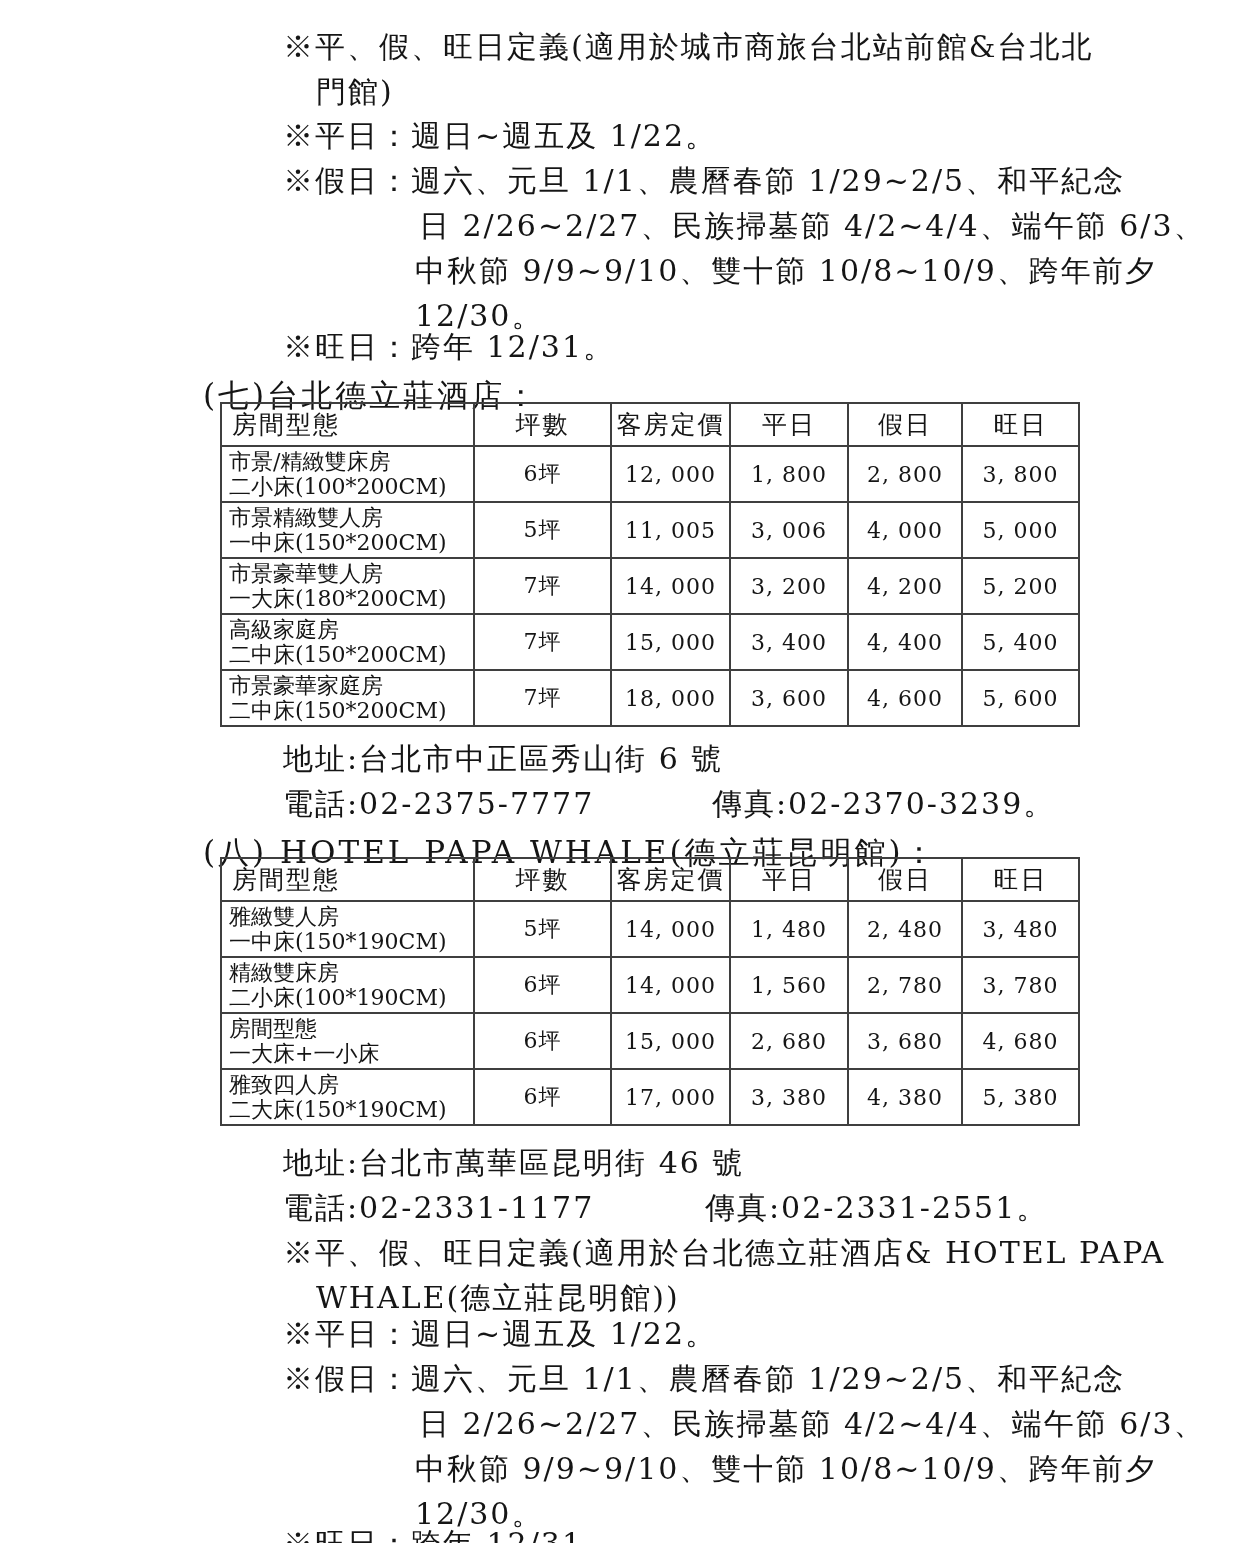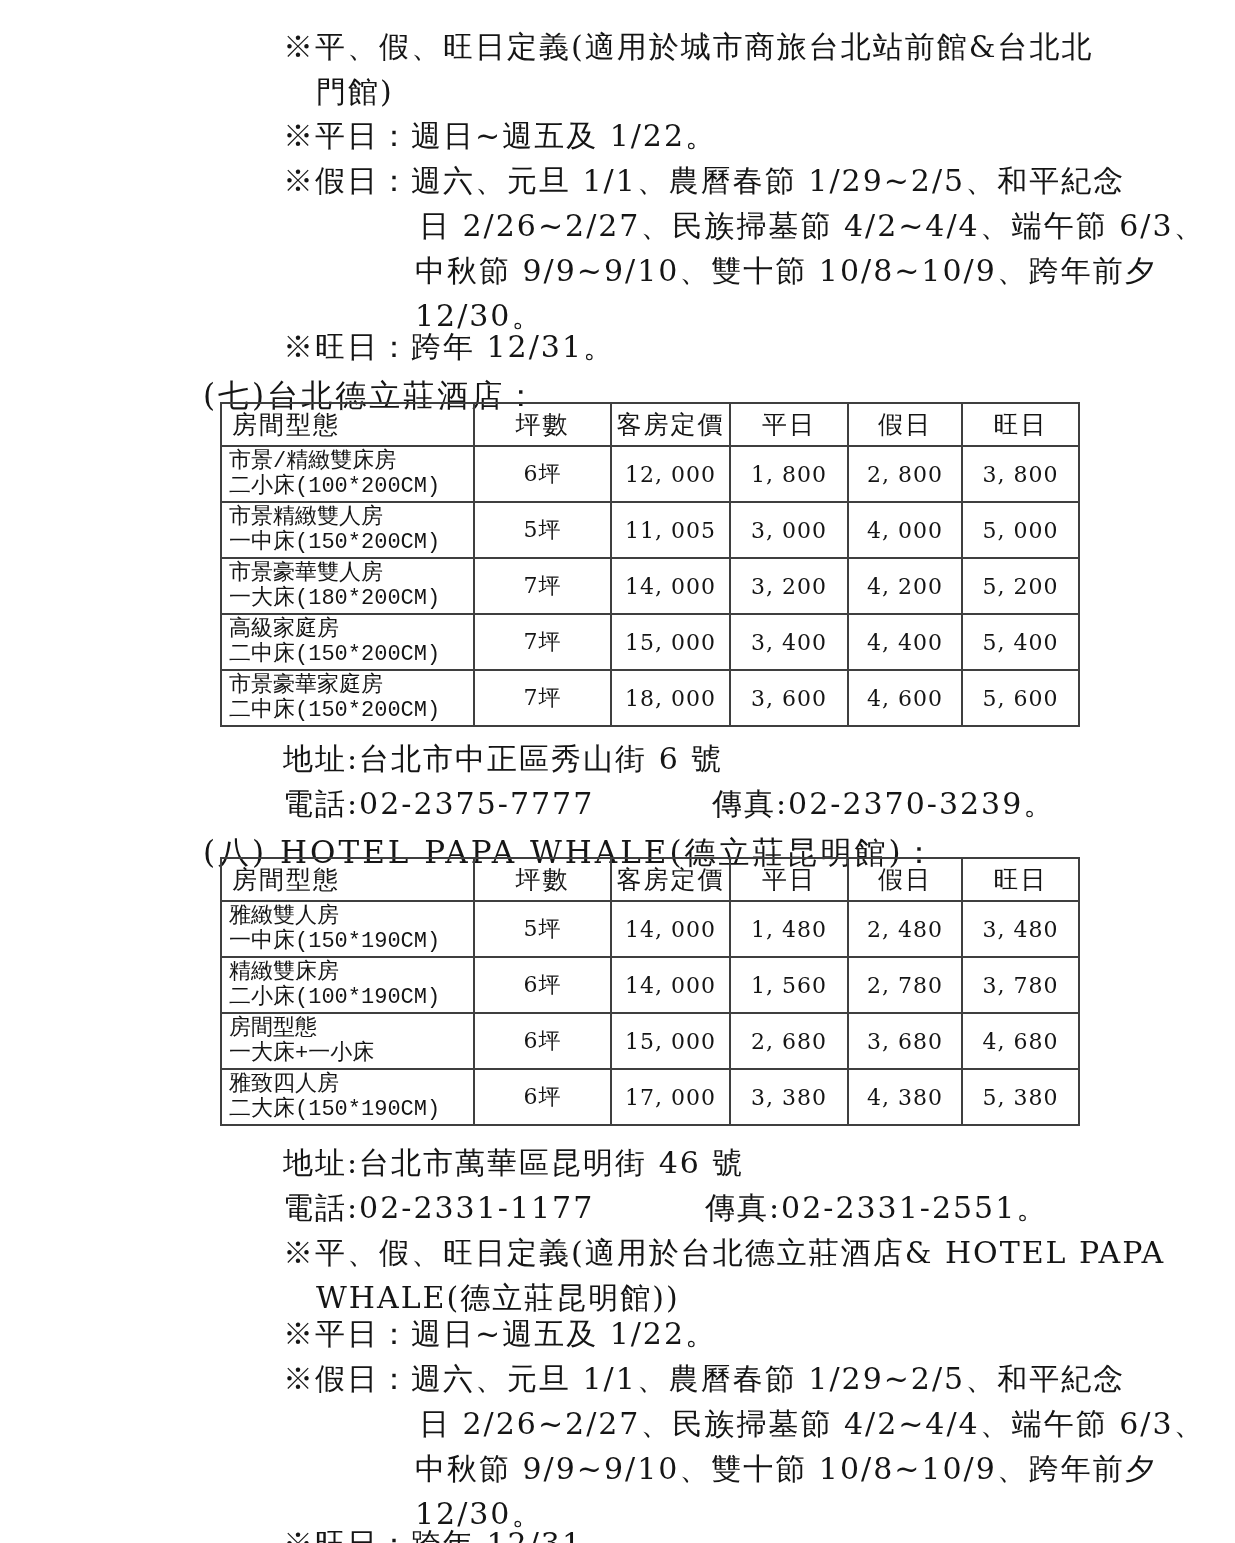--- a/index.html
+++ b/index.html
@@ -43,21 +43,21 @@
     height:54px;
     font-size:22px;
     text-align:center;
     letter-spacing:1px;
   }
   tr.r td.name{
     text-align:left;
     padding-left:7px;
     font-size:22px;
   }
-  td.name .nm{display:block;line-height:25px;letter-spacing:0px;font-family:Liberation Mono, monospace;}
+  td.name .nm{display:block;line-height:25px;letter-spacing:0px;}
 </style>
 </head>
 <body>
 
 <div class="page">
 
   <div class="txt" style="top:14px;left:283px">※平、假、旺日定義(適用於城市商旅台北站前館&amp;台北北</div>
   <div class="txt" style="top:59px;left:316px">門館)</div>
   <div class="txt" style="top:103px;left:283px">※平日：週日~週五及 1/22。</div>
   <div class="txt" style="top:148px;left:283px">※假日：週六、元旦 1/1、農曆春節 1/29~2/5、和平紀念</div>
@@ -97,21 +97,21 @@
         <td>2, 800</td>
         <td>3, 800</td>
       </tr>
       <tr class="r">
         <td class="name">
           <span class="nm">市景精緻雙人房</span>
           <span class="nm">一中床(150*200CM)</span>
         </td>
         <td>5坪</td>
         <td>11, 005</td>
-        <td>3, 000</td>
+        <td>3, 006</td>
         <td>4, 000</td>
         <td>5, 000</td>
       </tr>
       <tr class="r">
         <td class="name">
           <span class="nm">市景豪華雙人房</span>
           <span class="nm">一大床(180*200CM)</span>
         </td>
         <td>7坪</td>
         <td>14, 000</td>

